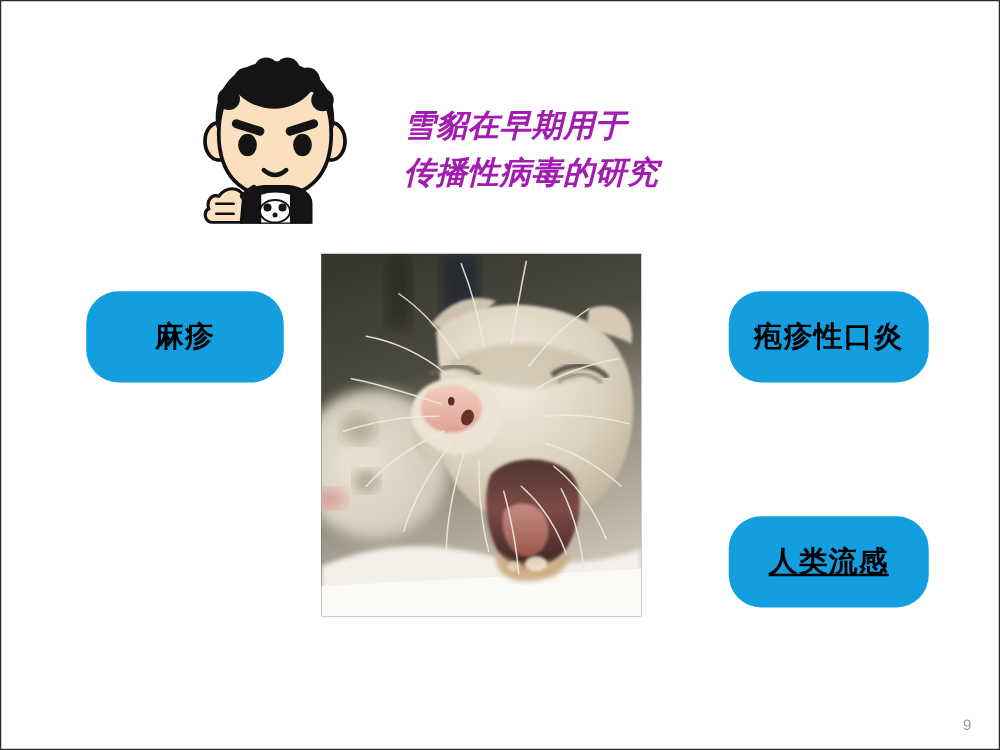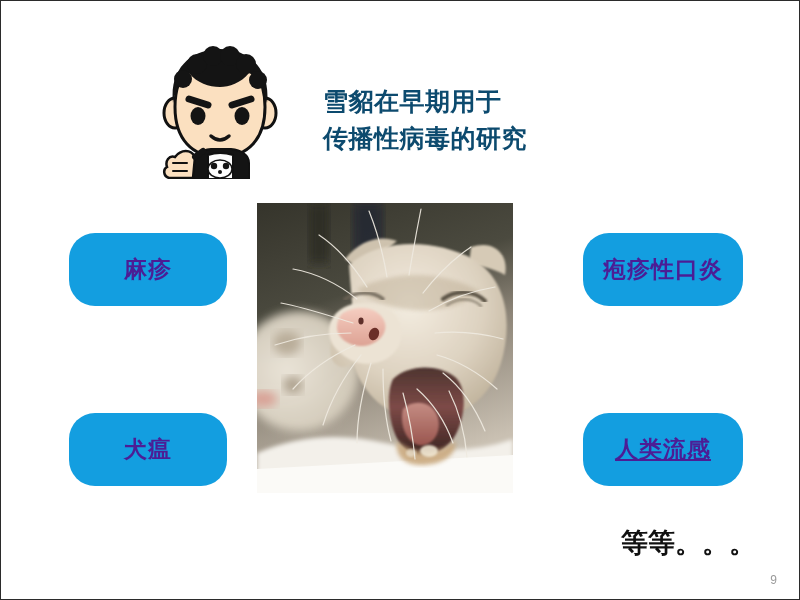--- a/index.html
+++ b/index.html
@@ -33,33 +33,34 @@
   #avatar svg { display: block; width: 100%; height: 100%; }
 
   #title {
     position: absolute;
     left: 322px;
     top: 82px;
     width: 300px;
     font-size: 25px;
     line-height: 37px;
     font-weight: 700;
-    color: #0c4a6e;
+    color: #a21caf;
     letter-spacing: 0.5px;
     white-space: pre-line;
+    font-style: italic;
   }
 
   
   .pill {
     position: absolute;
     display: flex;
     align-items: center;
     justify-content: center;
     border-radius: 26px;
-    color: #4c1d95;
+    color: #000000;
     font-weight: 700;
     font-size: 23px;
     letter-spacing: 1px;
     box-sizing: border-box;
   }
   #pill-measles      { left: 68px;  top: 232px; width: 158px; height: 73px; }
   #pill-distemper    { left: 68px;  top: 412px; width: 158px; height: 73px; }
   #pill-stomatitis   { left: 582px; top: 232px; width: 160px; height: 73px; align-items: center; }
   #pill-influenza    { left: 582px; top: 412px; width: 160px; height: 73px; text-decoration: underline; }
 
@@ -149,23 +150,20 @@
 传播性病毒的研究</div>
 
   <div class="pill" id="pill-measles" style="background:#139EE0">
     <span>麻疹</span>
   </div>
 
   <div class="pill" id="pill-stomatitis" style="background:#139EE0">
     <span>疱疹性口炎</span>
   </div>
 
-  <div class="pill" id="pill-distemper" style="background:#139EE0">
-    <span>犬瘟</span>
-  </div>
 
   <div class="pill" id="pill-influenza" style="background:#139EE0">
     <span>人类流感</span>
   </div>
 
   <div id="photo">
     <svg viewBox="0 0 256 290" xmlns="http://www.w3.org/2000/svg">
       <defs>
         <linearGradient id="bgG" x1="0" y1="0" x2="0.3" y2="1">
           <stop offset="0%" stop-color="#35342b"></stop>
@@ -269,17 +267,16 @@
         <path d="M178 130 C200 128 224 130 246 136"></path>
         <path d="M180 152 C202 158 222 170 240 186"></path>
         <path d="M186 170 C204 184 218 204 228 228"></path>
         <path d="M192 188 C202 208 208 230 210 254"></path>
         <path d="M160 186 C176 200 188 218 196 240"></path>
         <path d="M146 190 C152 212 156 234 158 256"></path>
       </g>
     </svg>
   </div>
 
-  <div id="etc-note">等等。。。</div>
 
   <div id="page-number">9</div>
 
 </div>
 
 </body></html>

